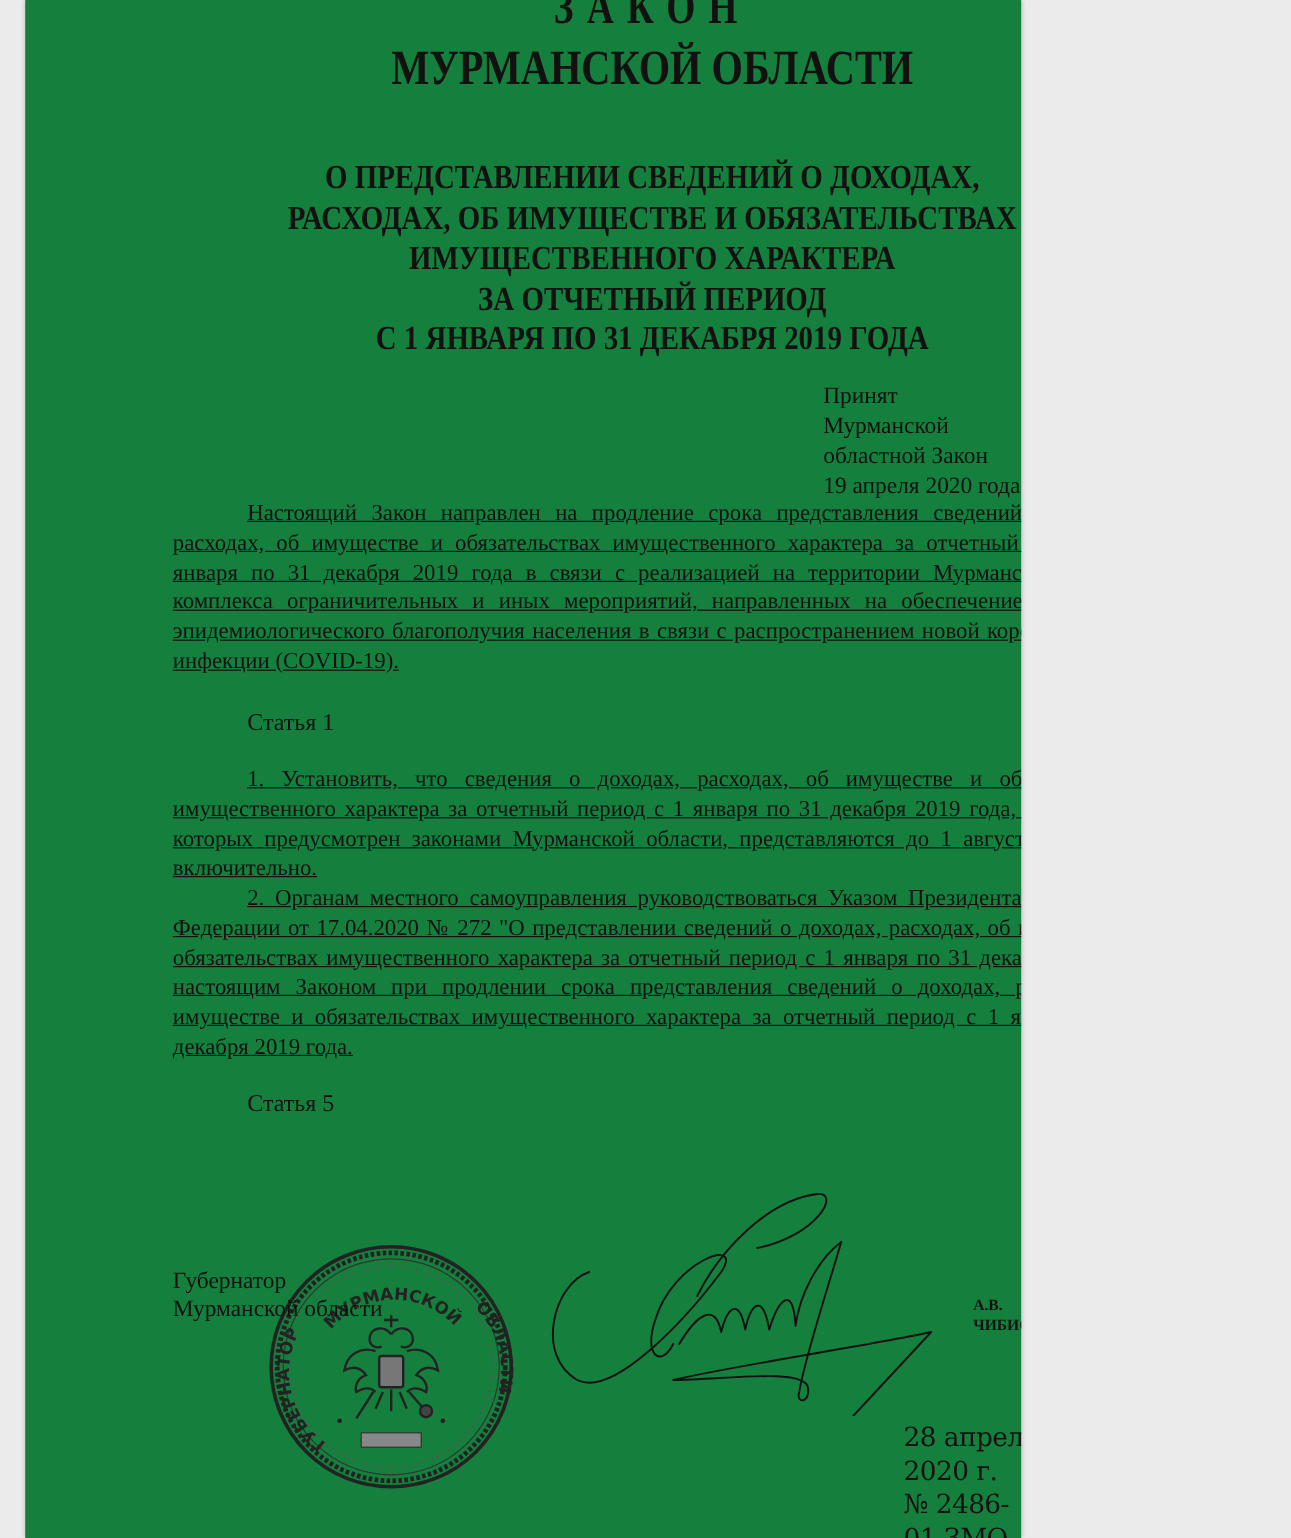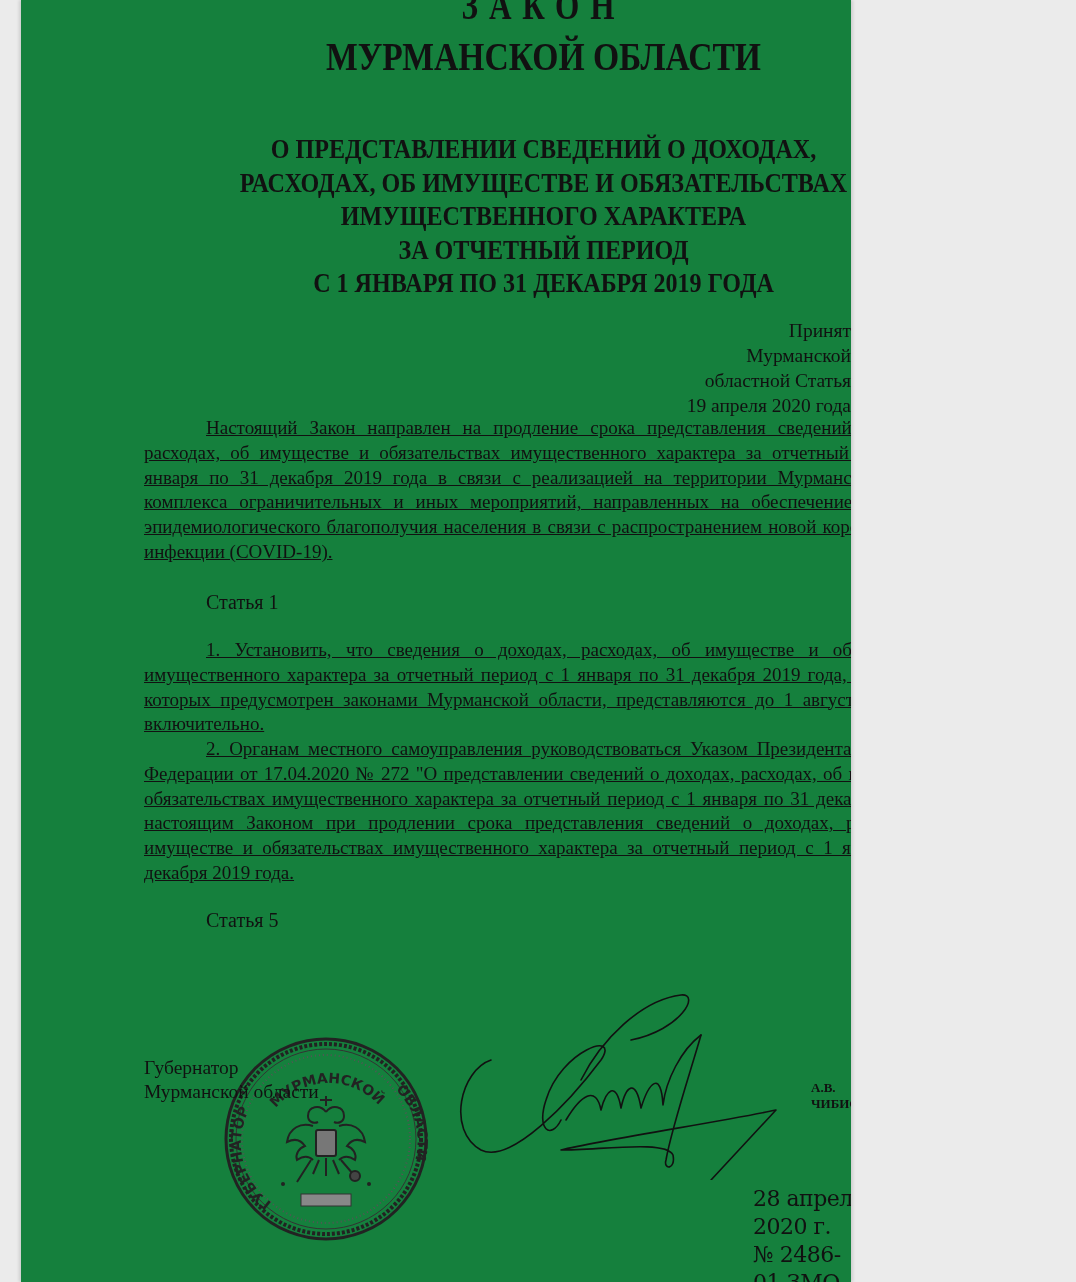--- a/index.html
+++ b/index.html
@@ -27,21 +27,21 @@
       font-weight: bold; font-size: 41px;
       transform: scaleX(0.82); transform-origin: center;
     }
     .t-subject {
       left: 0; width: 1045px; top: 132px; text-align: center;
       font-weight: bold; font-size: 28px; line-height: 33.5px;
       transform: scaleX(0.86); transform-origin: center top;
     }
     .t-subject div { white-space: nowrap; }
     .adopted {
-      left: 665px; top: 318px; font-size: 19.5px; line-height: 25px; text-align: right;
+      left: 665px; top: 318px; font-size: 19.5px; line-height: 25px;
     }
     .para {
       left: 123px; width: 810px; font-size: 19px; line-height: 24.8px;
       text-align: justify;
       text-decoration: underline;
     }
     .para .ind { display: inline-block; width: 62px; }
     .para.nojust { text-align: left; }
     .art {
       left: 185px; font-size: 20px; line-height: 24px;
@@ -70,21 +70,21 @@
   <div class="abs t-subject">
     <div>О ПРЕДСТАВЛЕНИИ СВЕДЕНИЙ О ДОХОДАХ,</div>
     <div>РАСХОДАХ, ОБ ИМУЩЕСТВЕ И ОБЯЗАТЕЛЬСТВАХ</div>
     <div>ИМУЩЕСТВЕННОГО ХАРАКТЕРА</div>
     <div>ЗА ОТЧЕТНЫЙ ПЕРИОД</div>
     <div>С 1 ЯНВАРЯ ПО 31 ДЕКАБРЯ 2019 ГОДА</div>
   </div>
 
   <div class="abs adopted">
     <div>Принят Мурманской</div>
-    <div>областной Статья</div>
+    <div>областной Закон</div>
     <div>19 апреля 2020 года</div>
   </div>
 
   <div class="abs para" style="top:416px;"><span class="ind"></span><span>Настоящий Закон направлен на продление срока представления сведений о доходах, расходах, об имуществе и обязательствах имущественного характера за отчетный период с 1 января по 31 декабря 2019 года в связи с реализацией на территории Мурманской области комплекса ограничительных и иных мероприятий, направленных на обеспечение санитарно-эпидемиологического благополучия населения в связи с распространением новой коронавирусной инфекции (COVID-19).</span></div>
 
   <div class="abs art" style="top:590px;">Статья 1</div>
 
   <div class="abs para" style="top:638px;"><span class="ind"></span><span>1. Установить, что сведения о доходах, расходах, об имуществе и обязательствах имущественного характера за отчетный период с 1 января по 31 декабря 2019 года, срок подачи которых предусмотрен законами Мурманской области, представляются до 1 августа 2020 года включительно.</span></div>
 
   <div class="abs para" style="top:737px;"><span class="ind"></span><span>2. Органам местного самоуправления руководствоваться Указом Президента Российской Федерации от 17.04.2020 № 272 "О представлении сведений о доходах, расходах, об имуществе и обязательствах имущественного характера за отчетный период с 1 января по 31 декабря 2019 г.", настоящим Законом при продлении срока представления сведений о доходах, расходах, об имуществе и обязательствах имущественного характера за отчетный период с 1 января по 31 декабря 2019 года.</span></div>

